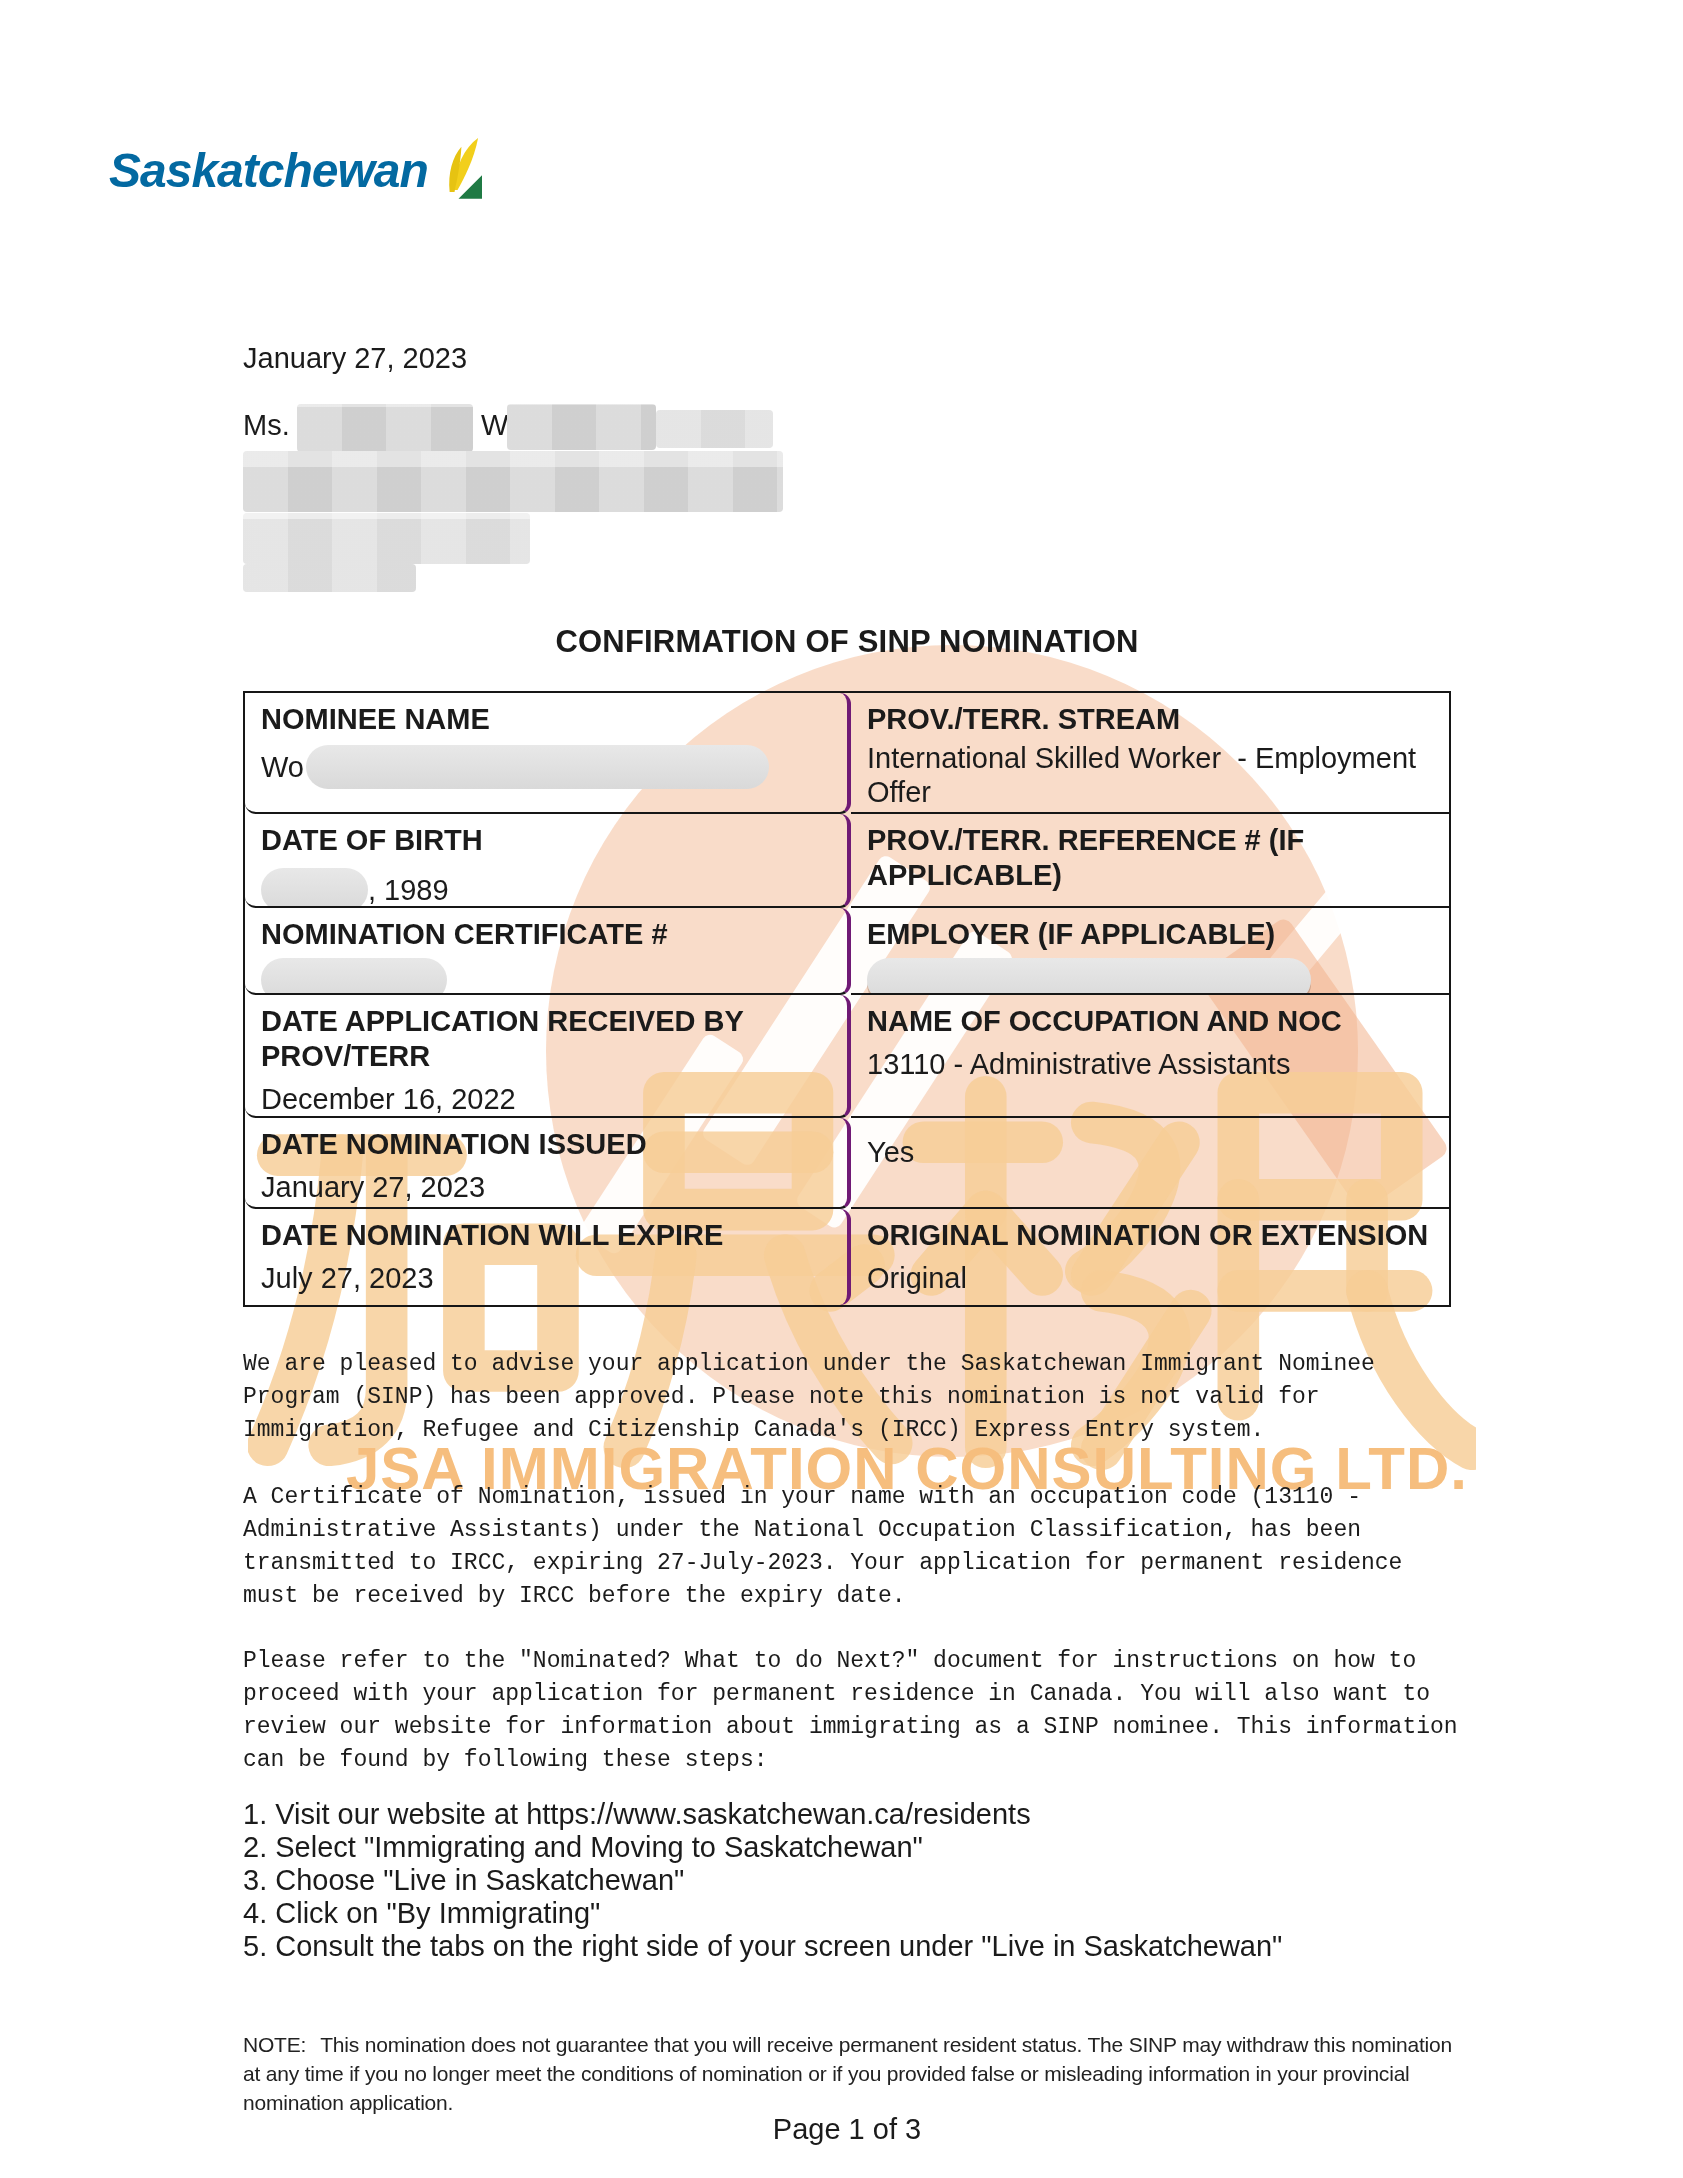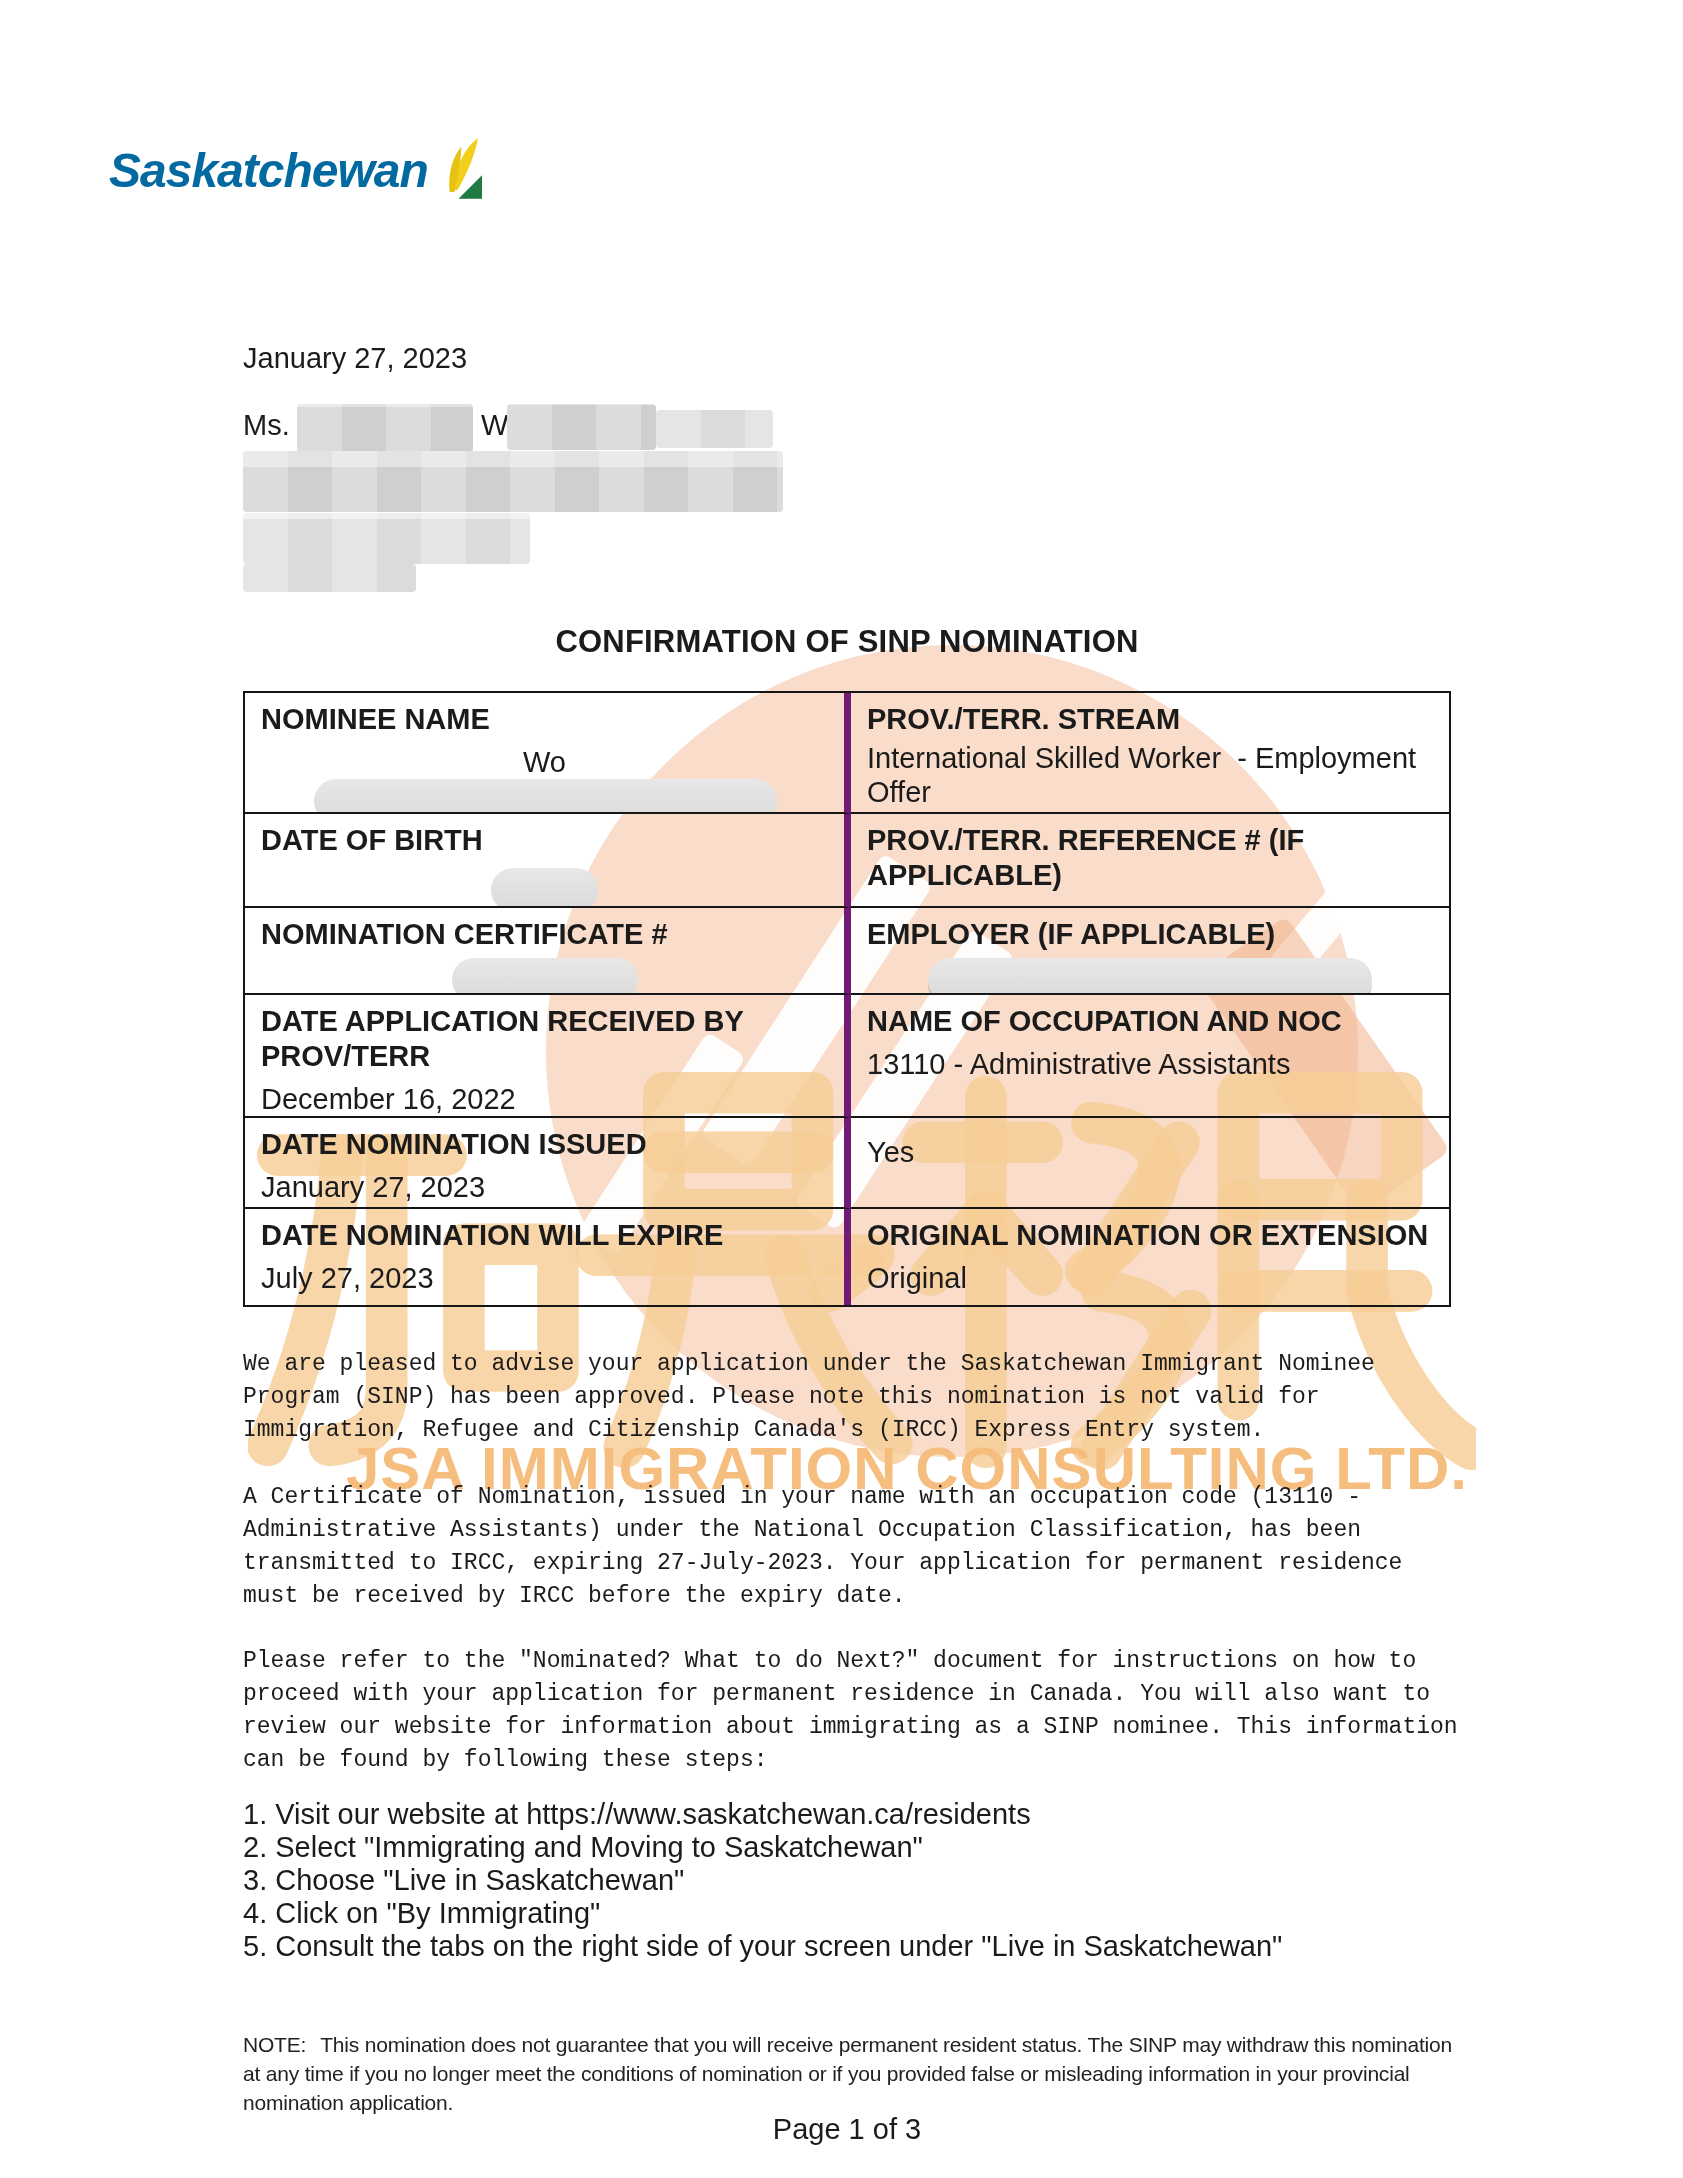--- a/index.html
+++ b/index.html
@@ -44,25 +44,25 @@
       repeating-linear-gradient(0deg, rgba(0,0,0,.06) 0 45px, rgba(255,255,255,.2) 45px 89px);}
   .mosaic.light{background-color:#e9e9e9;}
 
   .doc-title{left:243px;top:624px;width:1208px;text-align:center;
              font-size:31px;font-weight:bold;letter-spacing:0.2px;}
 
   .table{left:243px;top:691px;width:1208px;border:2px solid #161616;
          display:grid;grid-template-columns:606px 1fr;
          grid-template-rows:121px 94px 87px 123px 91px 96px;box-sizing:border-box;}
   .cell{border-bottom:2px solid #161616;padding:9px 16px 0 16px;box-sizing:border-box;overflow:hidden;}
-  .cell.left{border-right:7px solid #701a75;}
+  .cell.left{border-right:4px solid #701a75;border-radius:11px;}
   .cell.last{border-bottom:none;}
   .cell-label{font-weight:bold;font-size:29px;line-height:35px;}
   .cell-value{font-size:29px;line-height:34px;margin-top:8px;white-space:pre-wrap;}
-  .vrow{display:flex;align-items:center;flex-direction:column;}
+  .vrow{display:flex;align-items:center;}
   .blob{height:44px;border-radius:22px;background:linear-gradient(#e8e8e8,#d9d9d9);}
 
   .para{left:243px;width:1216px;font-size:23px;line-height:33px;font-family:Liberation Mono, monospace;}
   .steps{left:243px;width:1216px;font-size:29px;line-height:33px;}
   .step-item{white-space:pre-wrap;}
 
   .note{left:243px;top:2030px;width:1228px;font-size:21px;line-height:29px;
         letter-spacing:-0.2px;color:#222;}
   .note-label{margin-right:14px;}
 

